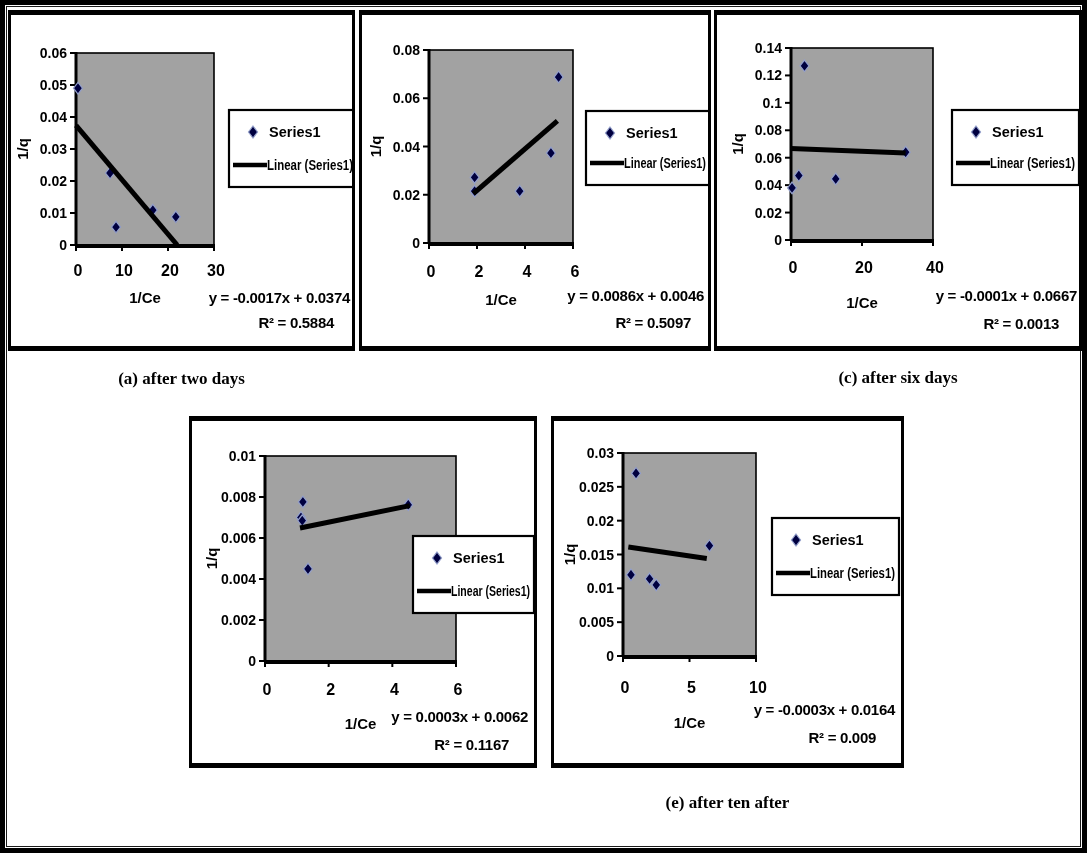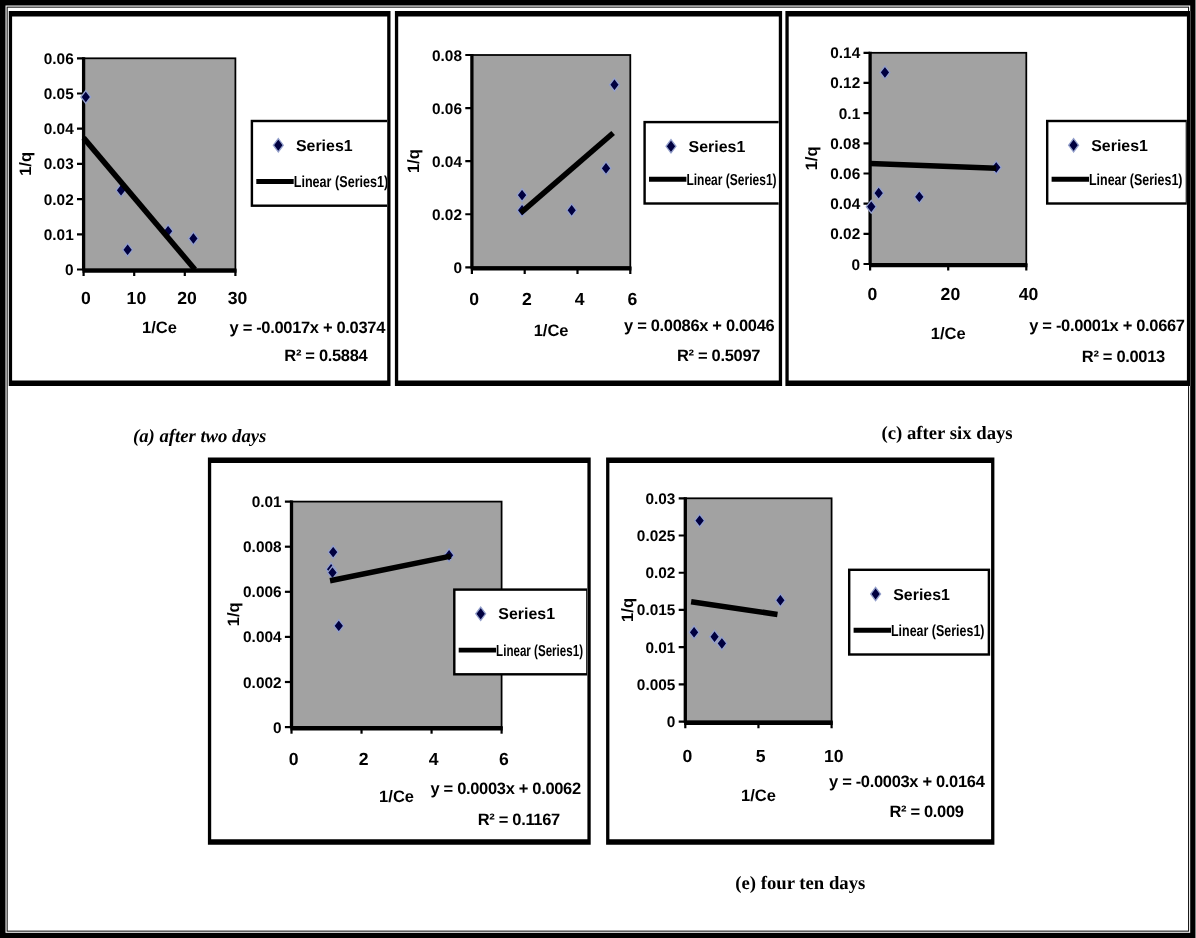--- a/index.html
+++ b/index.html
@@ -10,23 +10,23 @@
   .panel{position:absolute;box-sizing:border-box;background:#fff;
          border-left:3px solid #000;border-right:3px solid #000;
          border-top:5px solid #000;border-bottom:5px solid #000;overflow:hidden;}
   #panel-a{left:3px;top:5px;width:347px;height:341px;}
   #panel-b{left:354px;top:5px;width:352px;height:341px;}
   #panel-c{left:709px;top:5px;width:368px;height:341px;}
   #panel-d{left:184px;top:411px;width:348px;height:352px;}
   #panel-e{left:546px;top:411px;width:353px;height:352px;}
   .caption{position:absolute;text-align:center;font-family:"Liberation Serif",serif;
            font-weight:bold;font-size:17px;color:#000;}
-  #caption-a{left:3px;top:382px;width:347px;font-style:italic;}
+  #caption-a{left:3px;top:364px;width:347px;}
   #caption-b{left:354px;top:363px;width:352px;}
-  #caption-c{left:672px;top:363px;width:368px;margin-top:16px;}
+  #caption-c{left:709px;top:363px;width:368px;}
   #caption-d{left:184px;top:788px;width:348px;}
   #caption-e{left:546px;top:788px;width:353px;}
   svg text{font-family:"Liberation Sans",sans-serif;fill:#000;}
 </style>
 </head>
 <body>
 
 <div class="figure">
   <div class="inner-rule"></div>
 
@@ -268,14 +268,14 @@
           <text x="258" y="124" font-size="14.5" font-weight="bold">Series1</text>
           <line x1="222" y1="152" x2="256" y2="152" stroke="#000" stroke-width="4.5"></line>
           <text x="256" y="157" font-size="14.5" font-weight="bold" textLength="85" lengthAdjust="spacingAndGlyphs">Linear (Series1)</text>
         </g>
         <text x="341" y="294" text-anchor="end" font-size="15" font-weight="bold" letter-spacing="-0.3">y = -0.0003x + 0.0164</text>
         <text x="322" y="322" text-anchor="end" font-size="15" font-weight="bold" letter-spacing="-0.3">R² = 0.009</text>
       </svg></div>
 
   <div class="caption" id="caption-a">(a) after two days</div>
   <div class="caption" id="caption-c">(c) after six days</div>
-  <div class="caption" id="caption-e">(e) four ten days</div>
+  <div class="caption" id="caption-e">(e) after ten after</div>
 </div>
 
 </body></html>

